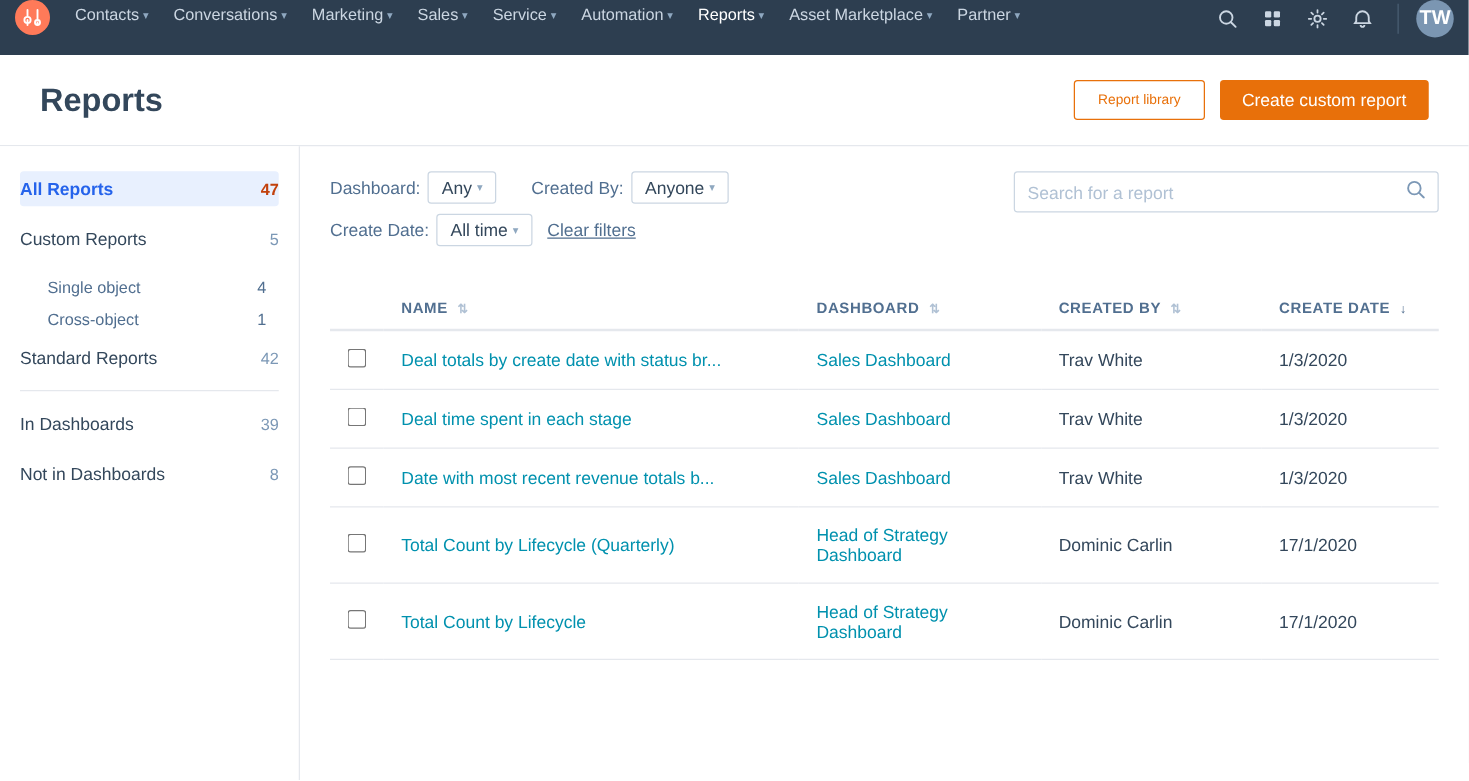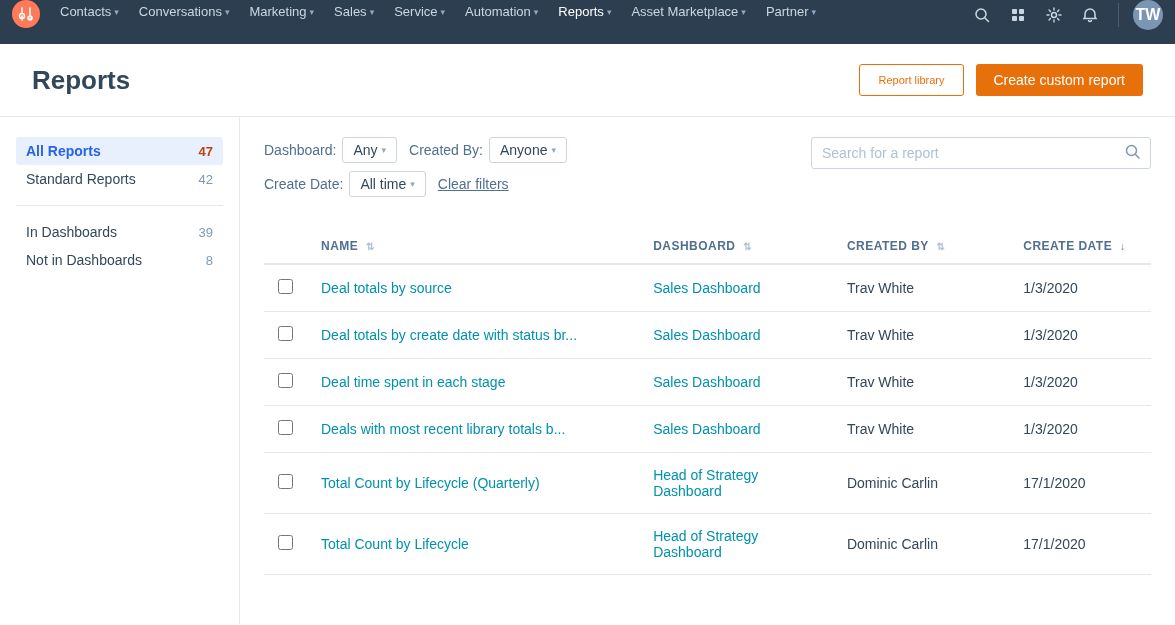--- a/index.html
+++ b/index.html
@@ -123,26 +123,26 @@
       width: 240px;
       min-width: 240px;
       padding: 20px 16px;
       border-right: 1px solid #e5e8ed;
       background: #fff;
     }
     .sidebar-item {
       display: flex;
       justify-content: space-between;
       align-items: center;
-      padding: 6px 10px;
+      padding: 6px 0;
       border-radius: 3px;
       cursor: pointer;
       font-size: 14px;
       color: #33475b;
-      margin-bottom: 0;
+      margin-bottom: 12px;
     }
     .sidebar-item.active { background: #e8f0fe; font-weight: 600; color: #2563eb; }
     .sidebar-item .count { color: #7c98b6; font-size: 13px; }
     .sidebar-item.active .count { color: #c2410c; }
     .sidebar-group { margin-bottom: 4px; }
     .sidebar-sub-item {
       display: flex;
       justify-content: space-between;
       align-items: center;
       padding: 5px 10px 5px 22px;
@@ -161,21 +161,21 @@
     
     .content-area {
       flex: 1;
       padding: 20px 24px;
     }
 
     
     .filters-row {
       display: flex;
       align-items: flex-start;
-      gap: 12px;
+      gap: 28px;
       margin-bottom: 8px;
       flex-wrap: wrap;
     }
     .filter-group {
       display: flex;
       align-items: center;
       gap: 6px;
     }
     .filter-label {
       font-size: 14px;
@@ -381,20 +381,34 @@
   </div>
 
   <div class="main-layout">
 
     <aside class="sidebar">
       <div class="sidebar-item active">
         <span>All Reports</span>
         <span class="count">47</span>
       </div>
 
+      <div class="sidebar-group">
+        <div class="sidebar-item">
+          <span>Custom Reports</span>
+          <span class="count">5</span>
+        </div>
+        <div class="sidebar-sub-item">
+          <span>Single object</span>
+          <span class="count">4</span>
+        </div>
+        <div class="sidebar-sub-item">
+          <span>Cross-object</span>
+          <span class="count">1</span>
+        </div>
+      </div>
 
       <div class="sidebar-item">
         <span>Standard Reports</span>
         <span class="count">42</span>
       </div>
 
       <div class="sidebar-divider"></div>
 
       <div class="sidebar-item">
         <span>In Dashboards</span>
@@ -466,77 +480,64 @@
               <span>CREATED BY</span>
               <span class="sort-icon">⇅</span>
             </th>
             <th class="col-create-date">
               <span>CREATE DATE</span>
               <span class="sort-icon active">↓</span>
             </th>
           </tr>
         </thead>
         <tbody id="table-body">
-        <tr>
+            <tr>
     <td class="checkbox-col">
       <input type="checkbox" style="">
     </td>
     <td>
-      <a class="report-name-link">Deal totals by source</a>
+      <a class="report-name-link">Deal totals by create date with status br...</a>
     </td>
     <td>
       <span class="dashboard-link">Sales Dashboard</span>
     </td>
     <td>Trav White</td>
     <td>1/3/2020</td>
   </tr>
             <tr>
     <td class="checkbox-col">
       <input type="checkbox" style="">
     </td>
     <td>
-      <a class="report-name-link">Deal totals by create date with status br...</a>
+      <a class="report-name-link">Deal time spent in each stage</a>
     </td>
     <td>
       <span class="dashboard-link">Sales Dashboard</span>
     </td>
     <td>Trav White</td>
     <td>1/3/2020</td>
   </tr>
             <tr>
     <td class="checkbox-col">
       <input type="checkbox" style="">
     </td>
     <td>
-      <a class="report-name-link">Deal time spent in each stage</a>
+      <a class="report-name-link">Date with most recent revenue totals b...</a>
     </td>
     <td>
       <span class="dashboard-link">Sales Dashboard</span>
     </td>
     <td>Trav White</td>
     <td>1/3/2020</td>
   </tr>
             <tr>
     <td class="checkbox-col">
       <input type="checkbox" style="">
     </td>
     <td>
-      <a class="report-name-link">Deals with most recent library totals b...</a>
-    </td>
-    <td>
-      <span class="dashboard-link">Sales Dashboard</span>
-    </td>
-    <td>Trav White</td>
-    <td>1/3/2020</td>
-  </tr>
-            <tr>
-    <td class="checkbox-col">
-      <input type="checkbox" style="">
-    </td>
-    <td>
       <a class="report-name-link">Total Count by Lifecycle (Quarterly)</a>
     </td>
     <td>
       <span class="dashboard-link">Head of Strategy Dashboard</span>
     </td>
     <td>Dominic Carlin</td>
     <td>17/1/2020</td>
   </tr>
             <tr>
     <td class="checkbox-col">

